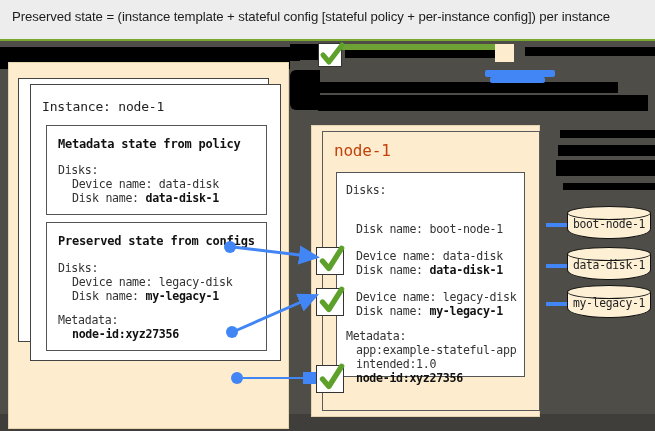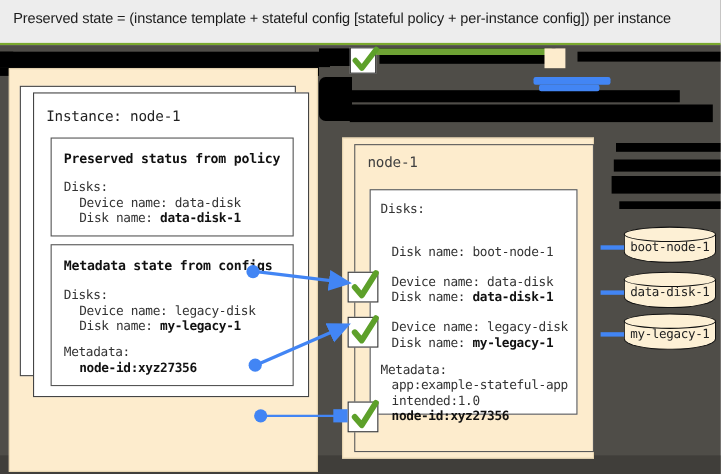--- a/index.html
+++ b/index.html
@@ -95,21 +95,21 @@
   .panel-right{
     position:absolute;left:311px;top:125px;width:227px;height:290px;
     background:#fdeccd;border:1px solid #e6d4b0;
   }
   .rbox{
     position:absolute;left:322px;top:131px;width:216px;height:278px;
     background:#fdeccd;border:1px solid #5a5a5a;
   }
   .node-label{
     position:absolute;left:334px;top:141px;
-    font-size:13px;color:#404040;letter-spacing:-0.2px;
+    font-size:16px;color:#c2410c;letter-spacing:-0.2px;
   }
   .rwhite{
     position:absolute;left:336px;top:172px;width:187px;height:203px;
     background:#fff;border:1px solid #555;
   }
 
   
   .checkbox{
     position:absolute;width:26px;height:26px;
     background:#fff;border:1px solid #333;
@@ -183,29 +183,29 @@
     <div class="panel-sub">(intended configuration, status)</div>
     <div class="panel-sub2">autogenerated</div>
   </div>
 
   <div class="wbox wbox-back"></div>
   <div class="wbox wbox-front"></div>
 
   <div class="instance-label mono">Instance: node-1</div>
 
   <div class="sbox sbox1"></div>
-  <div class="sbox-title mono" style="left:58px;top:137px;">Preserved status from policy</div>
+  <div class="sbox-title mono" style="left:58px;top:137px;">Metadata state from policy</div>
   <div class="ln mono" style="left:58px;top:163px;">Disks:</div>
   <div class="ln mono" style="left:72px;top:177px;">Device name: data-disk</div>
   <div class="ln mono" style="left:72px;top:191px;">
     <span>Disk name: </span><b>data-disk-1</b>
   </div>
 
   <div class="sbox sbox2"></div>
-  <div class="sbox-title mono" style="left:58px;top:234px;">Metadata state from configs</div>
+  <div class="sbox-title mono" style="left:58px;top:234px;">Preserved state from configs</div>
   <div class="ln mono" style="left:58px;top:261px;">Disks:</div>
   <div class="ln mono" style="left:72px;top:275px;">Device name: legacy-disk</div>
   <div class="ln mono" style="left:72px;top:289px;">
     <span>Disk name: </span><b>my-legacy-1</b>
   </div>
   <div class="ln mono" style="left:58px;top:313px;">Metadata:</div>
   <div class="ln mono" style="left:72px;top:327px;font-weight:bold;color:#111;">node-id:xyz27356</div>
 
   <div class="panel-right"></div>
   <div class="rbox"></div>

